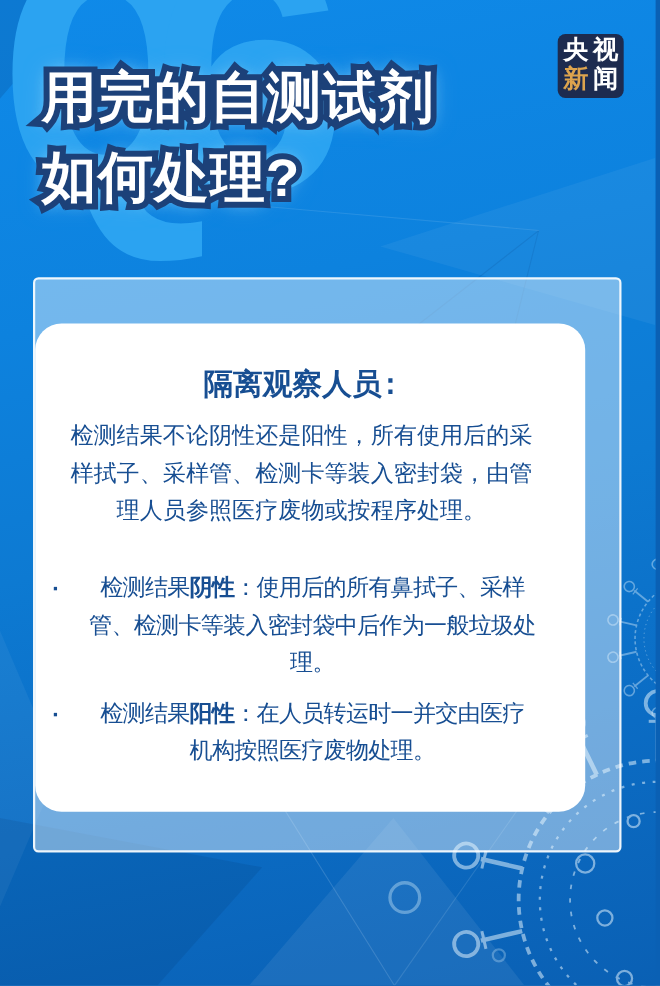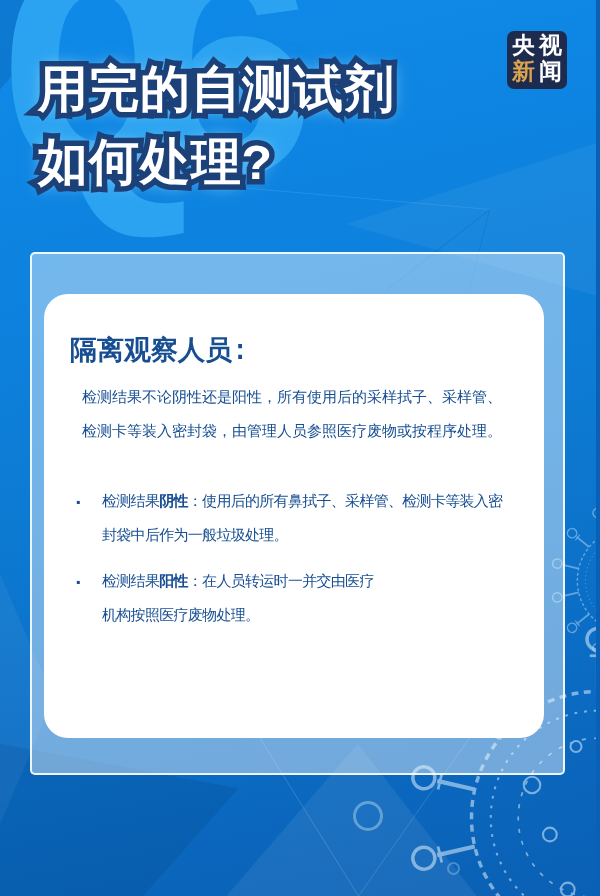--- a/index.html
+++ b/index.html
@@ -53,26 +53,26 @@
   }
   .tline .fill{position:absolute;left:0;top:0;color:#ffffff;}
   
   .outer-card{
     position:absolute;left:30px;top:252px;width:535px;height:523px;z-index:3;
     background:rgba(240,248,255,.45);
     border:2px solid rgba(255,255,255,.88);
     border-radius:5px;box-sizing:border-box;
   }
   .inner-card{
-    position:absolute;left:12px;top:40px;width:500px;height:444px;
+    position:absolute;left:0;top:40px;width:500px;height:444px;
     background:#ffffff;border-radius:24px;box-sizing:border-box;
-    padding:40px 26px 0 26px;color:#174e92;
+    padding:40px 26px 0 10px;color:#174e92;text-align:center;
   }
   .inner-card h2{margin:0 0 10px 0;font-size:27px;line-height:36px;font-weight:bold;color:#174e92;}
-  .inner-card p{margin:12px;font-size:15px;line-height:34px;font-weight:500;white-space:pre-wrap;}
+  .inner-card p{margin:12px;font-size:21px;line-height:34px;font-weight:500;white-space:pre-wrap;}
   .sec2{margin-top:36px;}
   .bullet{position:relative;padding-left:20px;}
   .bullet p{letter-spacing:-0.7px;}
   .bullet .dot{position:absolute;left:2px;top:0;font-size:21px;line-height:34px;font-weight:bold;}
   .bullet strong{font-weight:800;}
 </style>
 </head>
 <body>
 
 <div class="stage">

